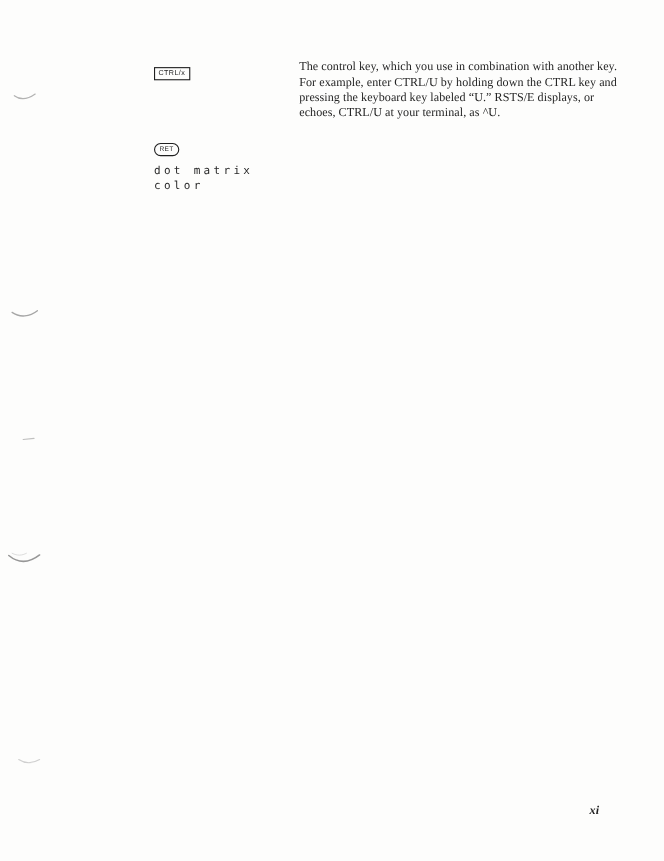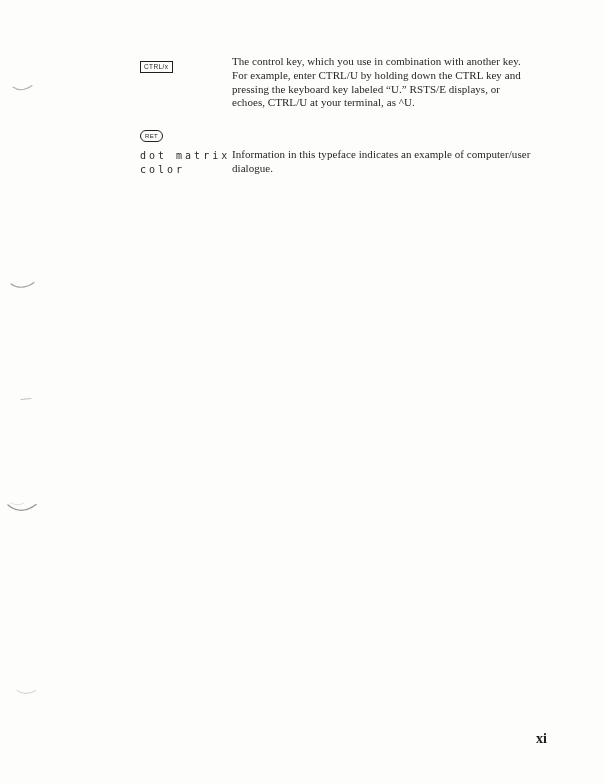--- a/index.html
+++ b/index.html
@@ -39,20 +39,21 @@
   }
   .term-col {
     width: 92px;
     flex: 0 0 92px;
   }
   .desc-col {
     flex: 1 1 auto;
     font-size: 11px;
     line-height: 13.8px;
     letter-spacing: 0.05px;
+    margin-left: 40px;
   }
   .desc-col p {
     margin: 0 0 8px 0;
     white-space: pre-line;
   }
   .key-rect {
     display: inline-block;
     border: 1px solid #1f1f1f;
     padding: 1px 4px 1px 3px;
     font-family: "Liberation Sans", sans-serif;
@@ -83,22 +84,23 @@
     line-height: 14px;
     color: #2a2a2a;
     white-space: pre-line;
     margin-top: 1px;
   }
   .page-number {
     position: absolute;
     left: 536px;
     top: 731px;
     font-family: "Liberation Serif", serif;
+    font-style: italic;
     font-weight: bold;
-    font-size: 14px;
+    font-size: 11px;
     color: #1f1f1f;
     text-align: center;
   }
 </style>
 </head>
 <body>
 
 <div class="page">
 
   <div class="artifact" style="left:12px; top:82px;">
@@ -147,22 +149,20 @@
         <span class="key-pill">RET</span>
       </div>
     </div>
 
     <div class="def-row">
       <div class="term-col">
         <div class="dot-matrix-term">dot matrix
 color</div>
       </div>
       <div class="desc-col">
-        <p>Information in this typeface indicates an example of computer/user
-dialogue.</p>
       </div>
     </div>
 
   </div>
 
   <div class="page-number">xi</div>
 
 </div>
 
 </body></html>

